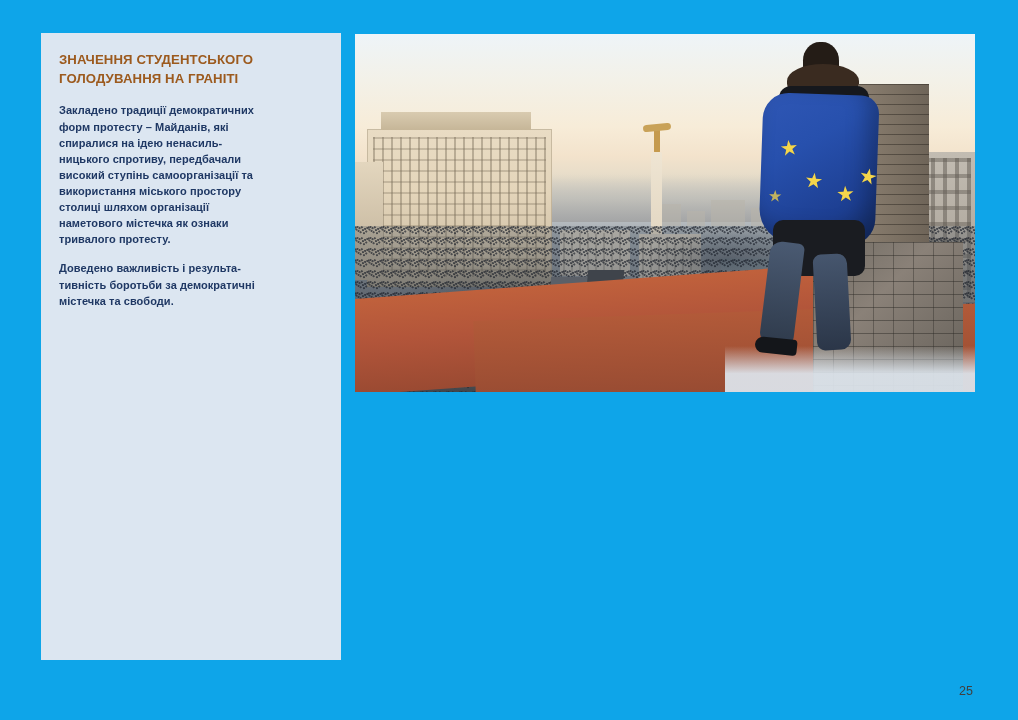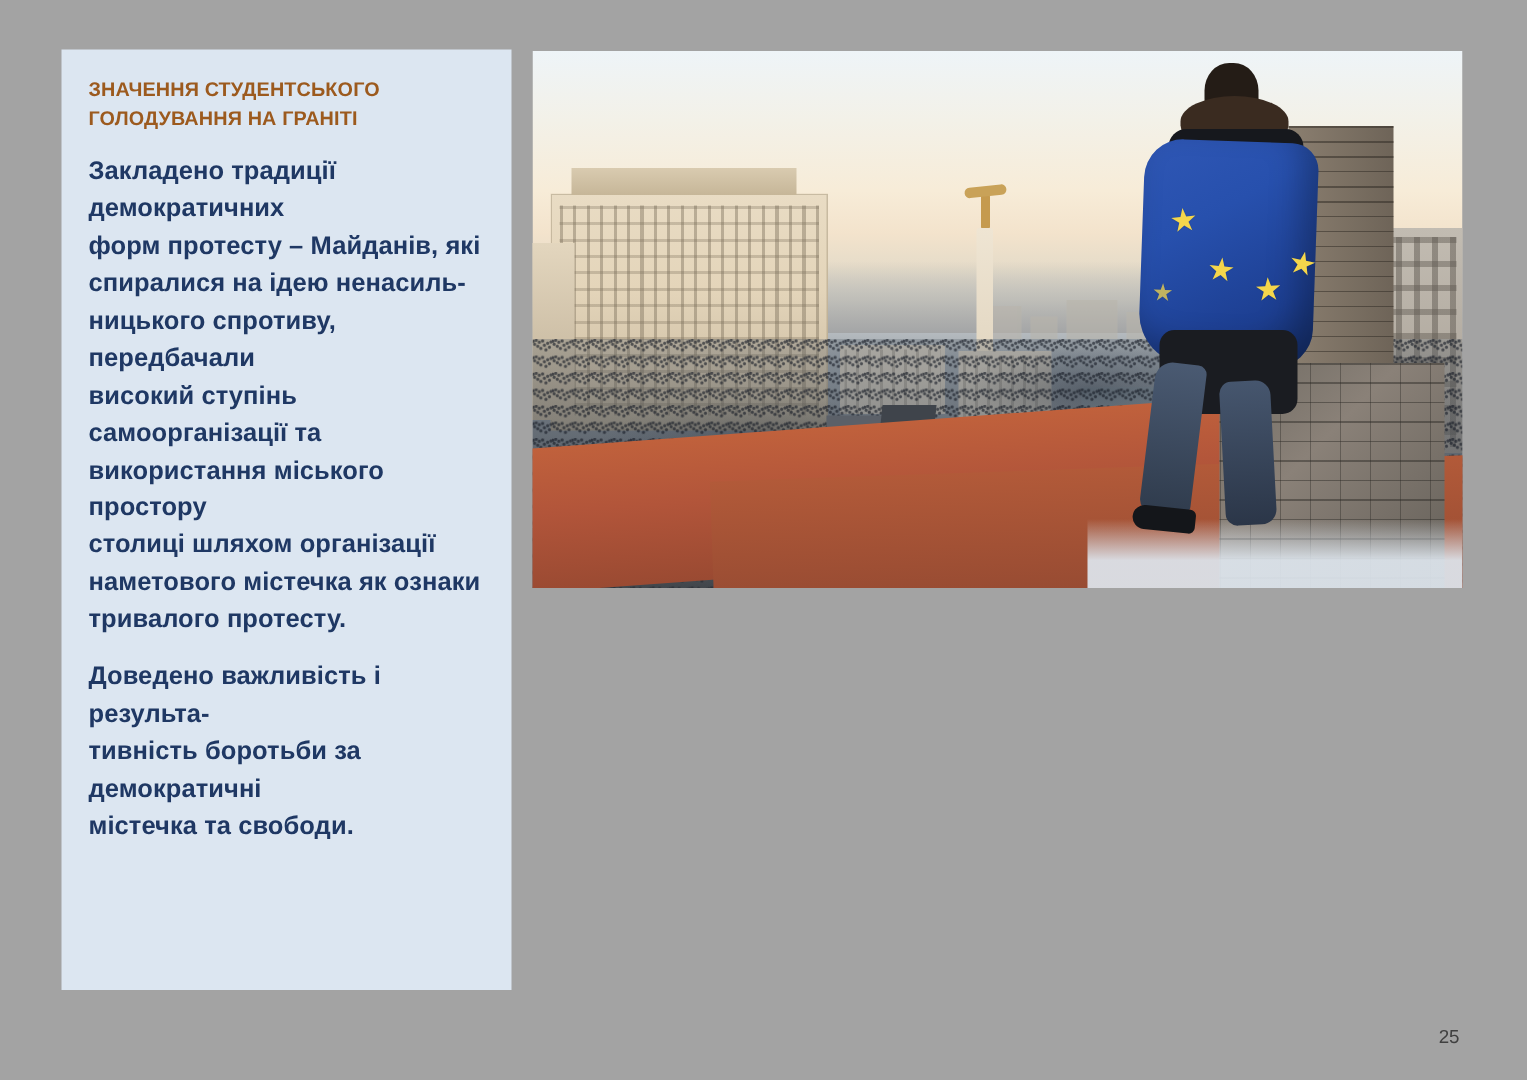--- a/index.html
+++ b/index.html
@@ -11,21 +11,21 @@
     width: 1018px;
     height: 720px;
     font-family: "Liberation Sans", sans-serif;
     overflow: hidden;
     position: relative;
   }
 
   .slide {
     position: absolute;
     inset: 0;
-    background: #a3a3a3;
+    background: #0ea5e9;
   }
 
   
   .text-panel {
     position: absolute;
     left: 41px;
     top: 33px;
     width: 300px;
     height: 627px;
     background: #dce6f1;
@@ -36,21 +36,21 @@
     color: #9c5a1e;
     font-size: 13.2px;
     font-weight: bold;
     line-height: 1.42;
     letter-spacing: 0.1px;
     margin: 0 0 14px 0;
     white-space: pre-line;
   }
   .panel-para {
     color: #1f3864;
-    font-size: 17px;
+    font-size: 11px;
     font-weight: bold;
     line-height: 1.465;
     letter-spacing: 0.05px;
     margin: 0 0 13px 0;
     white-space: pre-line;
   }
   .panel-para:last-child { margin-bottom: 0; }
 
   
   .photo-wrap {

